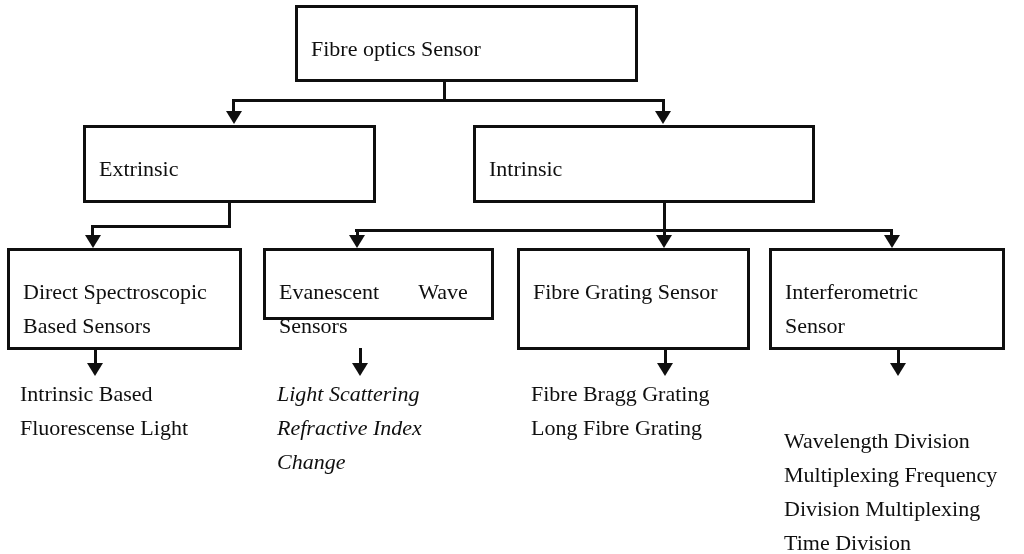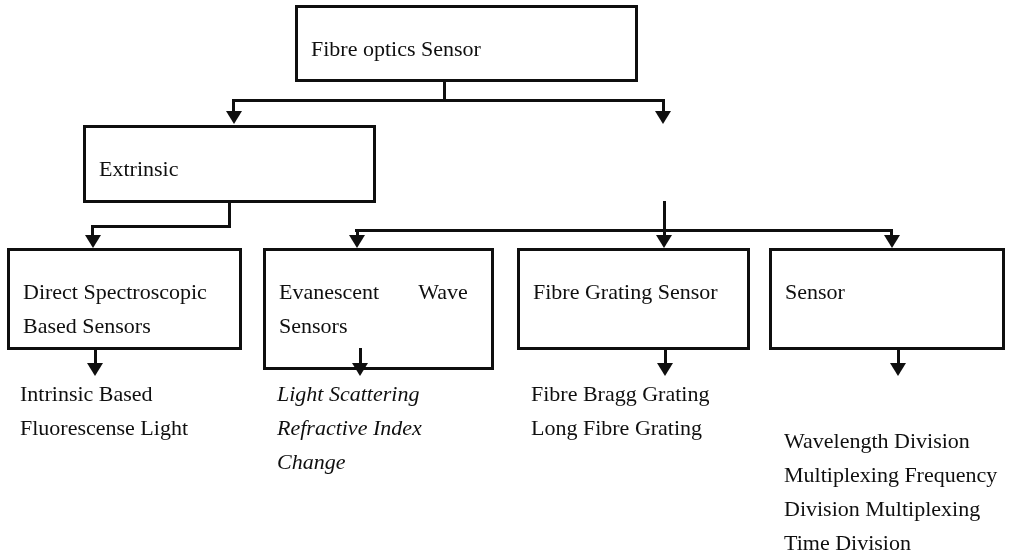--- a/index.html
+++ b/index.html
@@ -65,43 +65,49 @@
         <div class="line">Fibre optics Sensor</div>
       </div>
   </div>
 
   <div class="node" style="left:83px; top:125px; width:293px; height:78px;">
     <div class="label">
         <div class="line">Extrinsic</div>
       </div>
   </div>
 
+  <div class="node" style="left:473px; top:125px; width:342px; height:78px;">
+    <div class="label">
+        <div class="line">Intrinsic</div>
+      </div>
+  </div>
 
   <div class="node" style="left:7px; top:248px; width:235px; height:102px;">
     <div class="label">
         <div class="line">Direct Spectroscopic</div>
         <div class="line">Based Sensors</div>
       </div>
   </div>
 
-  <div class="node justify-first" style="left:263px; top:248px; width:231px; height:122px;">
+  <div class="node justify-first" style="left:263px; top:248px; width:231px; height:72px;">
     <div class="label">
         <div class="line">Evanescent Wave</div>
         <div class="line">Sensors</div>
       </div>
   </div>
 
   <div class="node" style="left:517px; top:248px; width:233px; height:102px;">
     <div class="label">
         <div class="line">Fibre Grating Sensor</div>
       </div>
   </div>
 
   <div class="node" style="left:769px; top:248px; width:236px; height:102px;">
     <div class="label">
+        <div class="line">Interferometric</div>
         <div class="line">Sensor</div>
       </div>
   </div>
 
   <div class="leaf" style="left:20px; top:377px; width:230px;">
       <div class="line">Intrinsic Based</div>
       <div class="line">Fluorescense Light</div>
     </div>
 
   <div class="leaf" style="left:277px; top:377px; width:215px;font-style:italic;">

